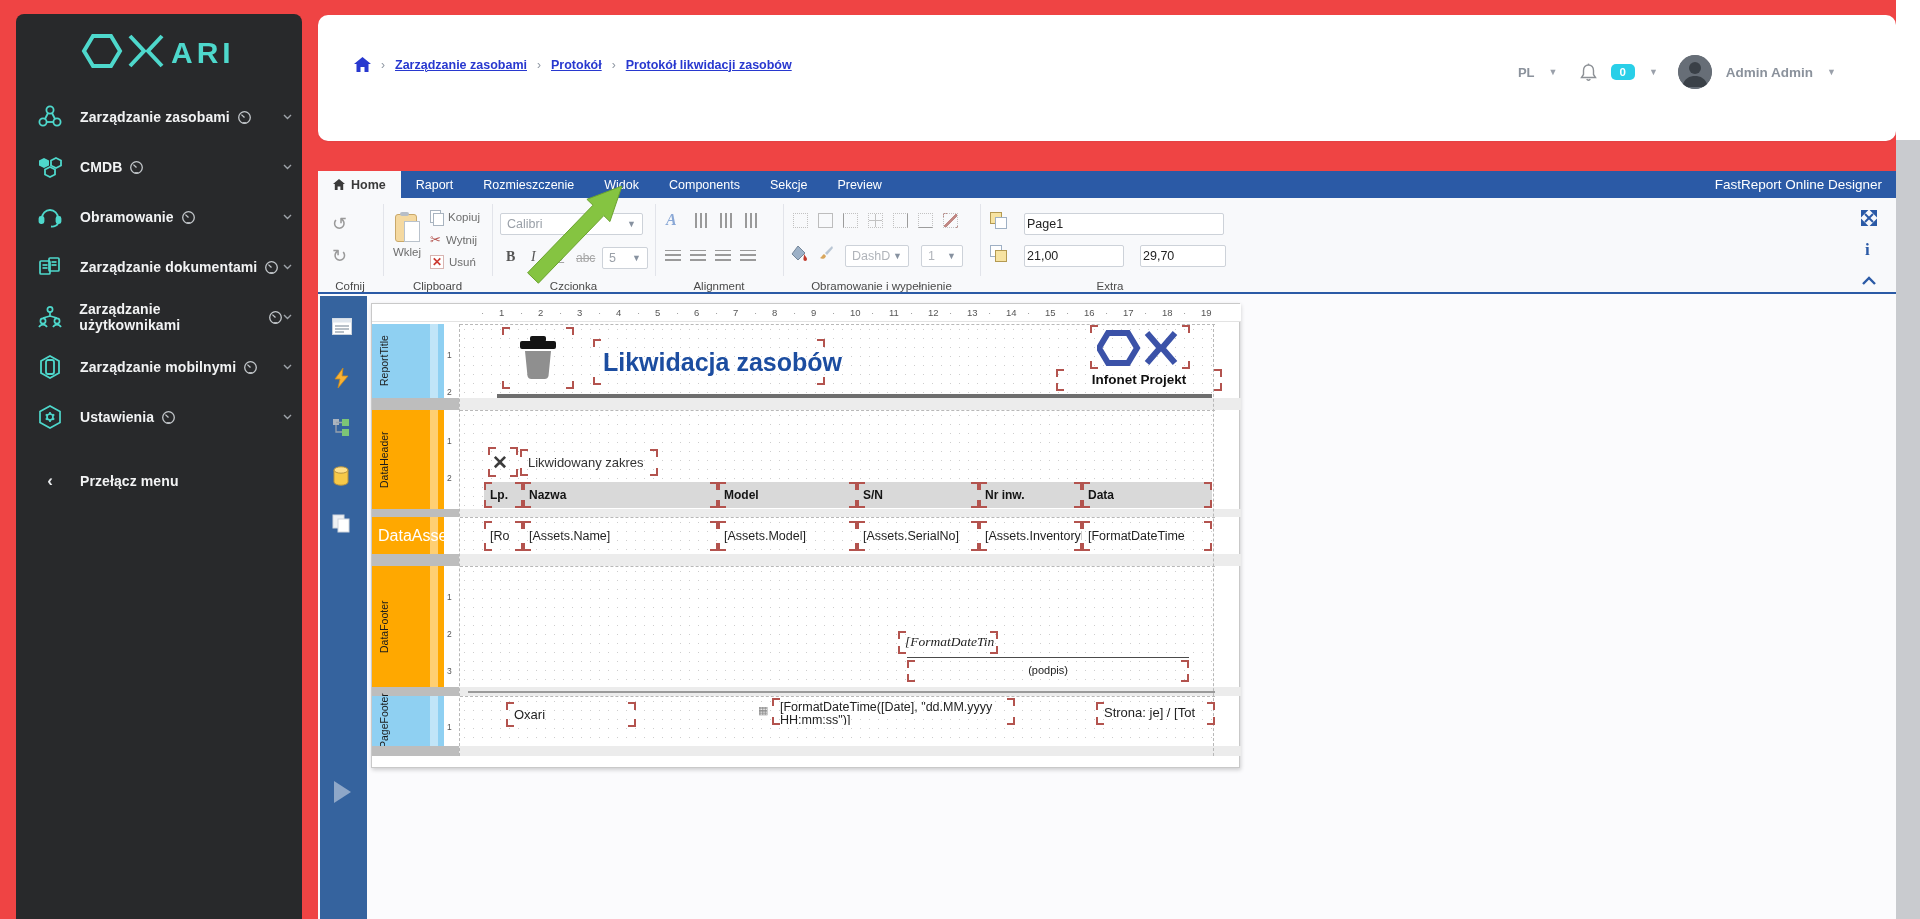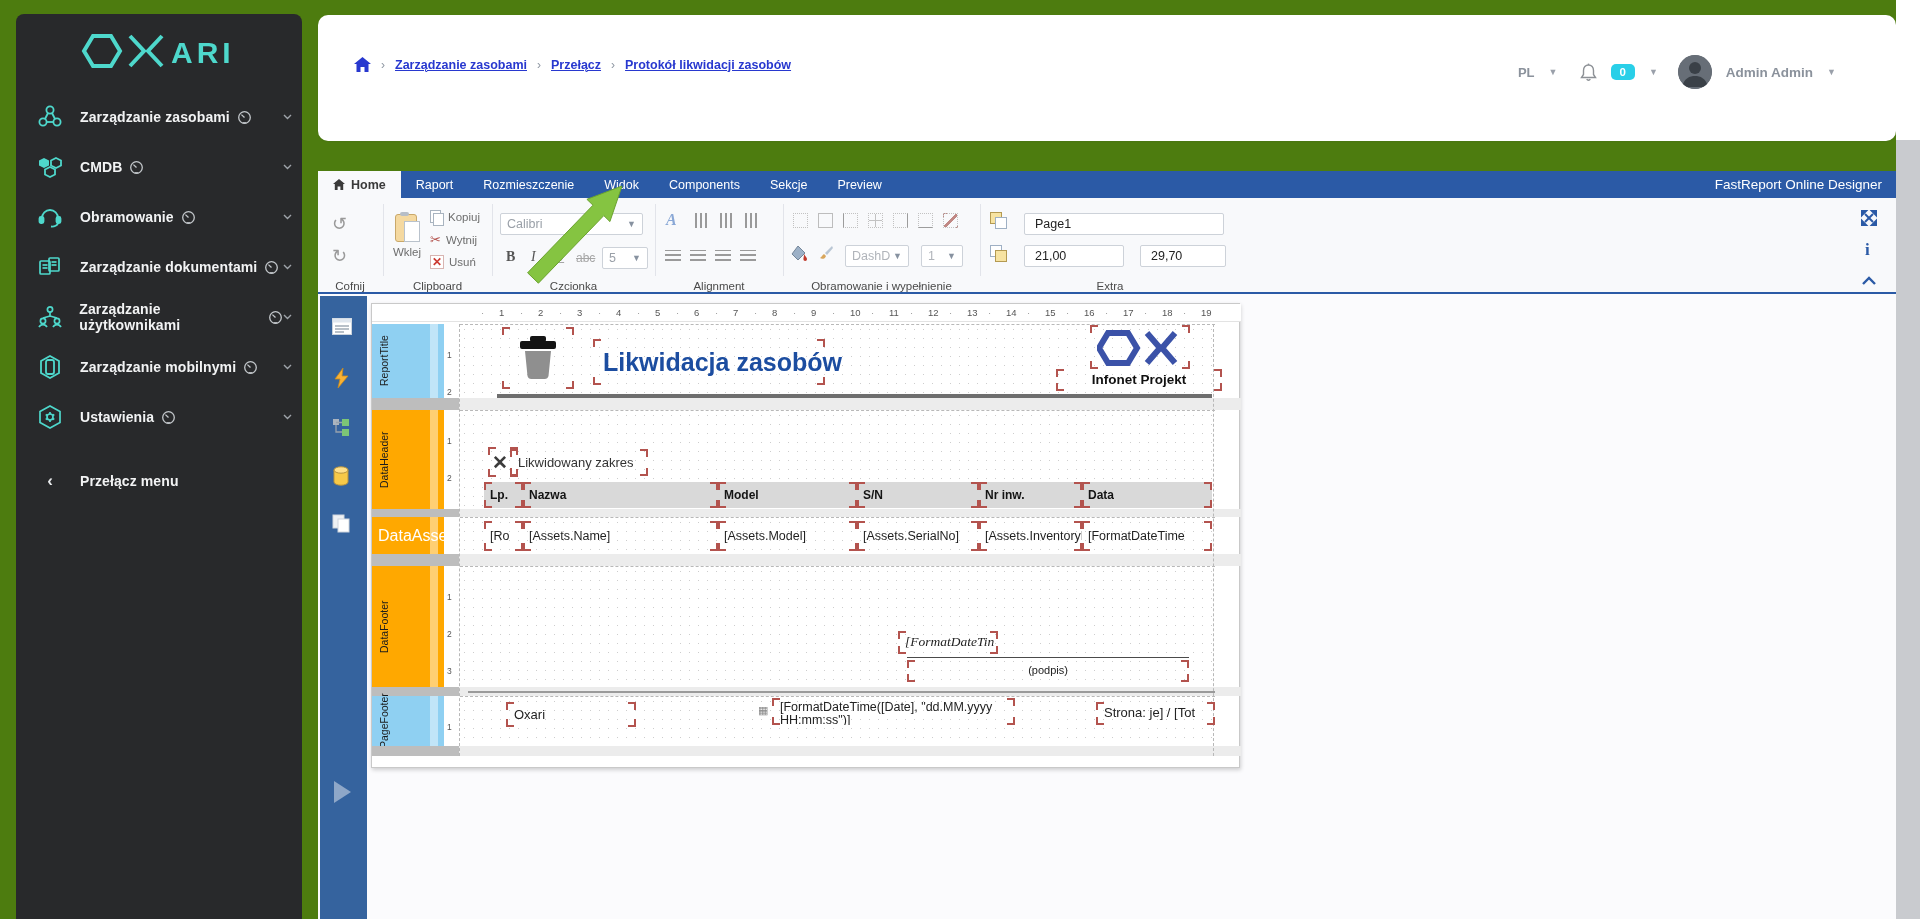--- a/index.html
+++ b/index.html
@@ -1,16 +1,16 @@
 <!DOCTYPE html>
 <html><head>
 <meta charset="utf-8">
 <style>
   html,body{margin:0;padding:0;background:#ecedf6;font-family:"Liberation Sans",sans-serif;}
-  #stage{position:relative;width:1920px;height:919px;overflow:hidden;background:#4d7c0f;}
+  #stage{position:relative;width:1920px;height:919px;overflow:hidden;background:#ef4444;}
   [data-interactable]{box-sizing:border-box;}
   
   #sidebar{position:absolute;left:16px;top:14px;width:286px;height:905px;background:#28292b;border-radius:8px 8px 0 0;}
   #logo{display:flex;justify-content:center;align-items:center;height:74px;}
   #side-menu{padding-top:4px;}
   .side-item{display:flex;align-items:center;height:50px;padding:0 10px 0 20px;cursor:pointer;}
   .s-ico{width:28px;display:flex;justify-content:center;}
   .s-label{color:#f2f3f4;font-size:14px;font-weight:700;margin-left:16px;letter-spacing:.1px;}
   .gauge{margin-left:7px;display:flex;align-items:center;}
   .side-sp{flex:1;}
@@ -35,21 +35,21 @@
   .dtab.active{background:#f8f9fb;color:#3a3a3a;font-weight:600;}
   .dtab .house{margin-right:6px;display:flex;}
   #brand{margin-left:auto;display:flex;align-items:center;color:#fff;font-size:13.5px;padding-right:14px;}
   #ribbon{position:absolute;left:0;top:27px;width:100%;height:96px;background:#f8f9fb;border-bottom:2px solid #2b5aa6;}
   .rsep{position:absolute;top:6px;height:72px;width:1px;background:#e2e4ea;}
   .glabel{position:absolute;top:82px;font-size:11.5px;color:#4a4a4a;text-align:center;}
   .rtxt{font-size:11.5px;color:#6e6e6e;}
   .rbtn{position:absolute;display:flex;align-items:center;gap:5px;color:#6e6e6e;font-size:11.5px;cursor:pointer;}
   .sel-box{position:absolute;height:22px;border:1px solid #cdd2d9;background:#fff;border-radius:2px;display:flex;align-items:center;padding:0 6px;color:#9aa0a8;font-size:12.5px;cursor:pointer;}
   .sel-box .sb-caret{margin-left:auto;color:#8792a0;font-size:9px;}
-  .tool-inp{position:absolute;height:22px;border:1px solid #cdd2d9;background:#fff;border-radius:2px;font-size:12.5px;color:#222;padding:0 10px;font-family:"Liberation Sans",sans-serif;}
+  .tool-inp{position:absolute;height:22px;border:1px solid #cdd2d9;background:#fff;border-radius:2px;font-size:12.5px;color:#222;padding:0 2px;font-family:"Liberation Sans",sans-serif;}
   .fmt{position:absolute;font-size:14px;cursor:pointer;}
   .va{position:absolute;width:15px;height:15px;background:repeating-linear-gradient(90deg,#9a9a9a 0 2px,transparent 2px 5px);cursor:pointer;}
   .ha{position:absolute;width:16px;height:11px;background:repeating-linear-gradient(0deg,#9a9a9a 0 2px,transparent 2px 5px);cursor:pointer;}
   .bico{position:absolute;width:15px;height:15px;border:1px dotted #c2c2c2;cursor:pointer;}
   .layer-ico{position:absolute;width:16px;height:16px;cursor:pointer;}
   .layer-ico i{position:absolute;width:10px;height:10px;border:1px solid #b49a52;background:#f7e3a1;}
   .layer-ico i.b{left:5px;top:5px;background:#fff;border-color:#9fb0c4;}
   .rt-ico{position:absolute;cursor:pointer;display:flex;}
   
   #canvas{position:absolute;left:0;top:125px;width:100%;height:623px;background:#fbfbfd;}
@@ -284,21 +284,21 @@
   <section id="topcard" data-interactable="false">
     <div id="crumbs" data-interactable="false">
       <span data-interactable="true" style="display:flex;cursor:pointer;">
         <svg width="17" height="15" viewBox="0 0 17 15">
             <path d="M8.5 0 L17 7 L14.5 7 L14.5 15 L10.5 15 L10.5 10 L6.5 10 L6.5 15 L2.5 15 L2.5 7 L0 7 Z" fill="#2838cf"></path>
           </svg>
       </span>
     <span class="crumb-sep" data-interactable="false">›</span>
         <span class="crumb-link" data-interactable="true">Zarządzanie zasobami</span>
         <span class="crumb-sep" data-interactable="false">›</span>
-        <span class="crumb-link" data-interactable="true">Przełącz</span>
+        <span class="crumb-link" data-interactable="true">Protokół</span>
         <span class="crumb-sep" data-interactable="false">›</span>
         <span class="crumb-link" data-interactable="true">Protokół likwidacji zasobów</span>
       </div>
     <div id="user-zone" data-interactable="false">
       <span id="lang" data-interactable="true">PL</span>
       <span class="tiny-caret" data-interactable="true">▼</span>
       <span data-interactable="true" style="display:flex;cursor:pointer;margin-left:8px;">
         <svg width="17" height="19" viewBox="0 0 17 19">
             <path d="M8.5 2 C5.4 2 3.5 4.4 3.5 7.4 L3.5 11.5 L1.5 14.5 L15.5 14.5 L13.5 11.5 L13.5 7.4 C13.5 4.4 11.6 2 8.5 2 Z" fill="none" stroke="#8d9196" stroke-width="1.4"></path>
             <path d="M6.8 16 a1.8 1.8 0 0 0 3.4 0" fill="none" stroke="#8d9196" stroke-width="1.4"></path>
@@ -619,21 +619,21 @@
             <div class="repel sel" data-interactable="true" style="left:596px;top:44px;width:166px;height:22px;">
               <div id="logo-caption" data-interactable="false" style="margin-top:3px;">Infonet Projekt</div>
             </div>
             <div class="repel" id="thickline" data-interactable="true" style="left:37px;top:69px;width:715px;"></div>
           </div>
 
           <div class="bcontent" data-interactable="true" style="top:86px;height:99px;">
             <div class="repel sel" data-interactable="true" style="left:28px;top:36px;width:30px;height:30px;">
               <span id="x-mark" data-interactable="false" style="margin:4px 0 0 4px;display:inline-block;">✕</span>
             </div>
-            <div class="repel sel" data-interactable="true" style="left:50px;top:38px;width:138px;height:27px;display:flex;align-items:center;">
+            <div class="repel sel" data-interactable="true" style="left:60px;top:38px;width:138px;height:27px;display:flex;align-items:center;">
               <span id="section-label" data-interactable="false" style="margin-left:8px;">Likwidowany zakres</span>
             </div>
             <div id="hdr-row" data-interactable="true">
                 <div class="hcell sel" data-interactable="true" style="left: 0px; width: 39px;">Lp.</div>
                 <div class="hcell sel" data-interactable="true" style="left: 39px; width: 195px;">Nazwa</div>
                 <div class="hcell sel" data-interactable="true" style="left: 234px; width: 139px;">Model</div>
                 <div class="hcell sel" data-interactable="true" style="left: 373px; width: 122px;">S/N</div>
                 <div class="hcell sel" data-interactable="true" style="left: 495px; width: 103px;">Nr inw.</div>
                 <div class="hcell sel" data-interactable="true" style="left: 598px; width: 130px;">Data</div>
               </div>

